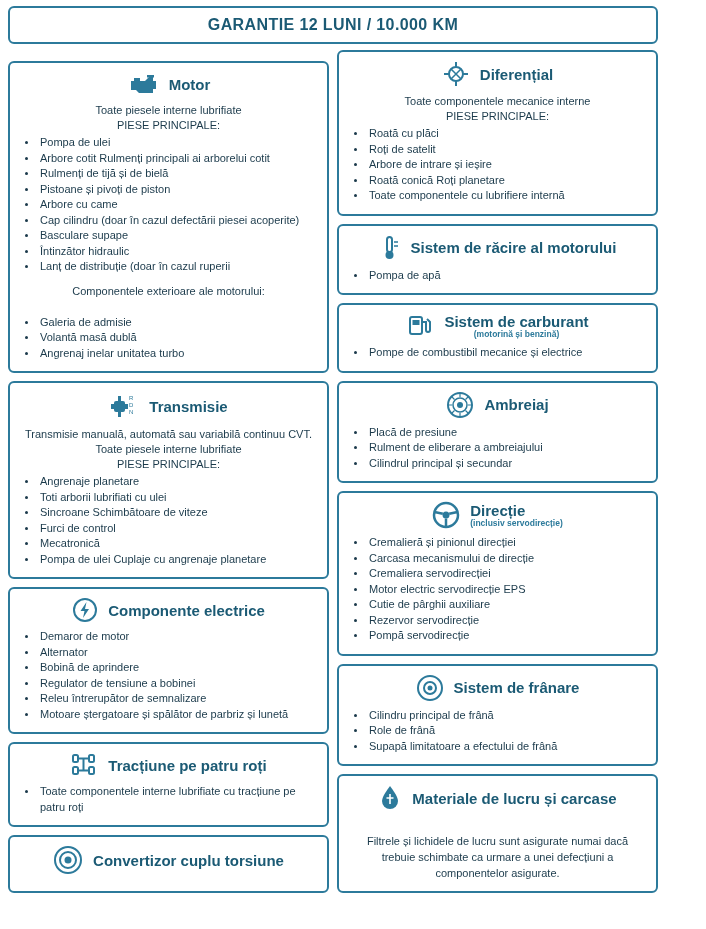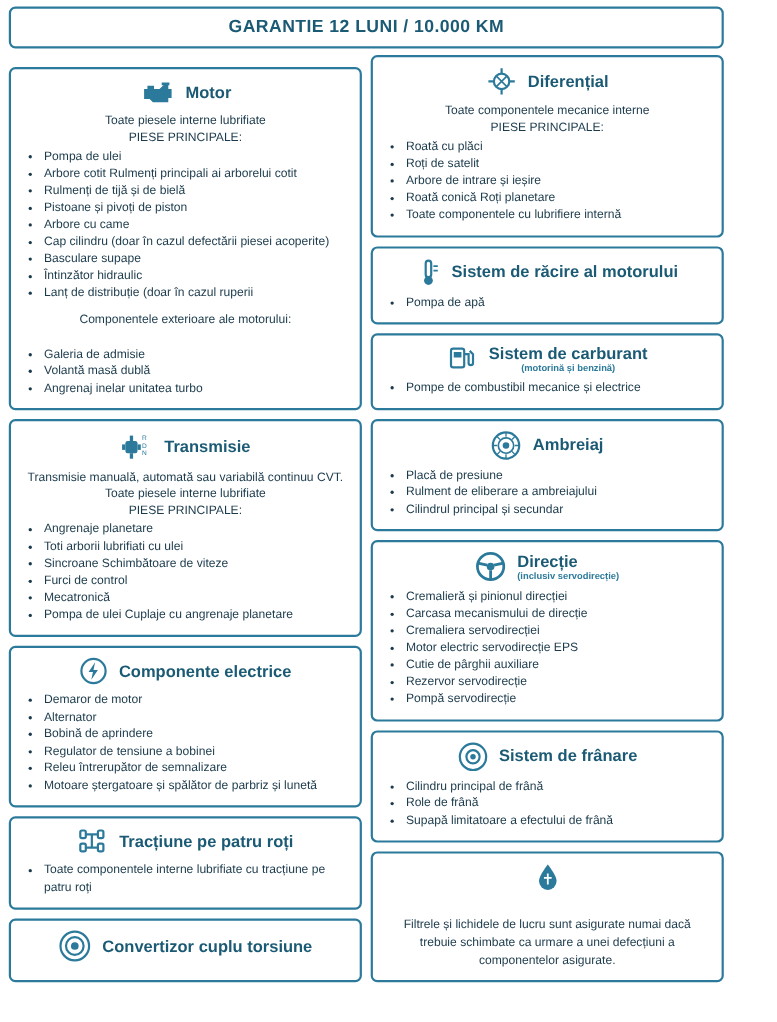--- a/index.html
+++ b/index.html
@@ -393,19 +393,22 @@
       </div>
 
       <div class="card">
         <div class="card-head">
           <span class="icon">
             <svg width="24" height="28" viewBox="0 0 24 28">
               <path d="M12 2C12 2 4 12 4 17a8 8 0 0 0 16 0c0-5-8-15-8-15z" fill="#2c7a9b"></path>
               <path d="M12 10v10M8.5 14h7" stroke="#ffffff" stroke-width="1.6"></path>
             </svg>
           </span>
+          <div class="titlewrap">
+            <div class="card-title">Materiale de lucru și carcase</div>
+          </div>
         </div>
         <div class="note">Filtrele și lichidele de lucru sunt asigurate numai dacă trebuie schimbate ca urmare a unei defecțiuni a componentelor asigurate.</div>
       </div>
 
     </div>
   </div>
 </div>
 
 </body></html>

